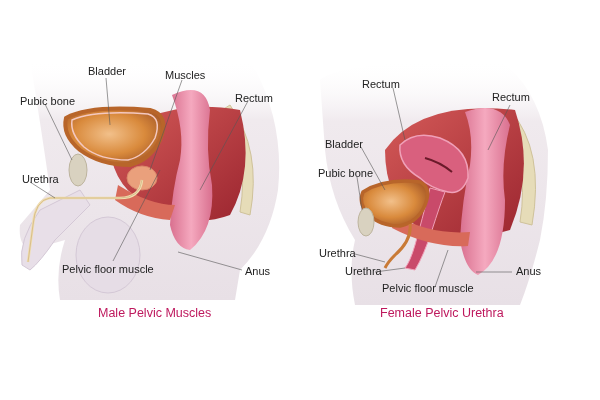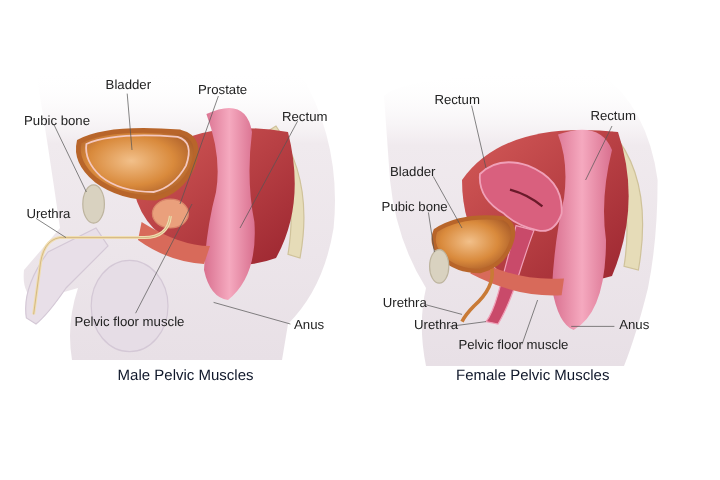--- a/index.html
+++ b/index.html
@@ -1,19 +1,19 @@
 <!DOCTYPE html>
 <html><head>
 <meta charset="utf-8">
 <style>
   html, body { margin:0; padding:0; background:#ffffff; }
   body { width:600px; height:400px; position:relative; overflow:hidden; font-family:"Liberation Sans", sans-serif; }
   svg.art { position:absolute; left:0; top:0; }
   .lbl { position:absolute; font-size:11px; color:#222; white-space:nowrap; line-height:1; }
-  .cap { position:absolute; font-size:12.5px; color:#0f172a; white-space:nowrap; line-height:1; }
+  .cap { position:absolute; font-size:12.5px; color:#be185d; white-space:nowrap; line-height:1; }
 </style>
 </head>
 <body>
 
 <svg class="art" width="600" height="400" viewBox="0 0 600 400">
   <defs>
     <linearGradient id="bodyG" x1="0" y1="0" x2="0" y2="1">
       <stop offset="0" stop-color="#ffffff" stop-opacity="0"></stop>
       <stop offset="0.25" stop-color="#f0eaee"></stop>
       <stop offset="1" stop-color="#e8e0e6"></stop>
@@ -100,29 +100,29 @@
       <line x1="357" y1="177" x2="362" y2="210"></line>
       <line x1="355" y1="254" x2="385" y2="262"></line>
       <line x1="375" y1="272" x2="405" y2="268"></line>
       <line x1="435" y1="287" x2="448" y2="250"></line>
       <line x1="476" y1="272" x2="512" y2="272"></line>
     </g>
   </g>
 </svg>
 
 <div class="lbl" style="left:88px; top:66px;">Bladder</div>
-<div class="lbl" style="left:165px; top:70px;">Prostate</div>
+<div class="lbl" style="left:165px; top:70px;">Muscles</div>
 <div class="lbl" style="left:20px; top:96px;">Pubic bone</div>
 <div class="lbl" style="left:235px; top:93px;">Rectum</div>
 <div class="lbl" style="left:22px; top:174px;">Urethra</div>
 <div class="lbl" style="left:62px; top:264px;">Pelvic floor muscle</div>
 <div class="lbl" style="left:245px; top:266px;">Anus</div>
 <div class="cap" style="left:98px; top:307px;">Male Pelvic Muscles</div>
 
 <div class="lbl" style="left:362px; top:79px;">Rectum</div>
 <div class="lbl" style="left:492px; top:92px;">Rectum</div>
 <div class="lbl" style="left:325px; top:139px;">Bladder</div>
 <div class="lbl" style="left:318px; top:168px;">Pubic bone</div>
 <div class="lbl" style="left:319px; top:248px;">Urethra</div>
 <div class="lbl" style="left:345px; top:266px;">Urethra</div>
 <div class="lbl" style="left:382px; top:283px;">Pelvic floor muscle</div>
 <div class="lbl" style="left:516px; top:266px;">Anus</div>
-<div class="cap" style="left:380px; top:307px;">Female Pelvic Muscles</div>
+<div class="cap" style="left:380px; top:307px;">Female Pelvic Urethra</div>
 
 </body></html>

